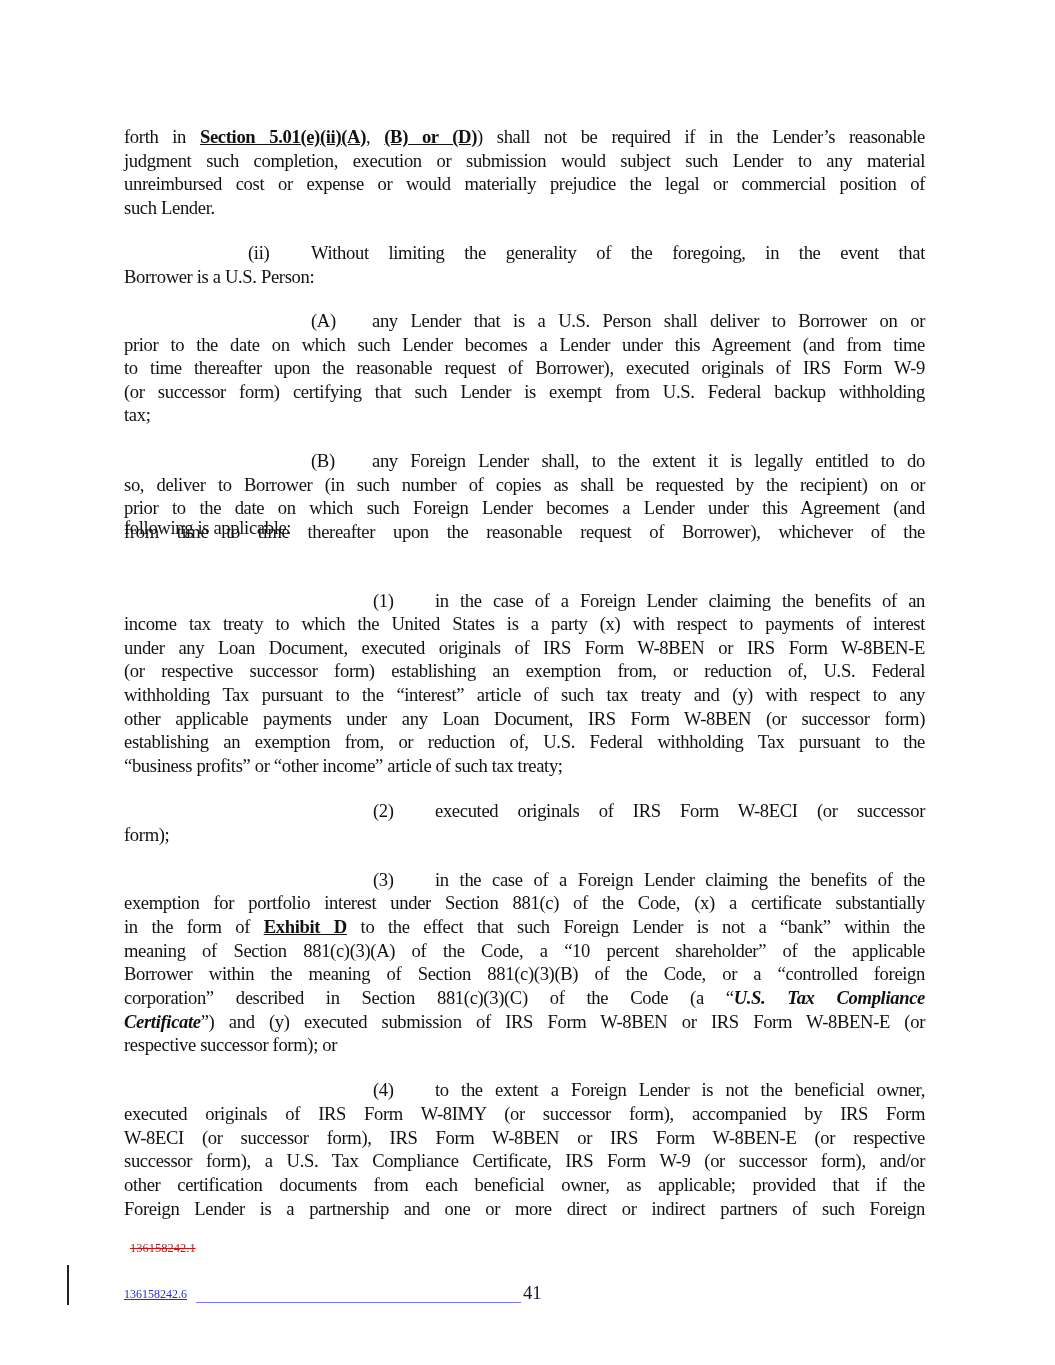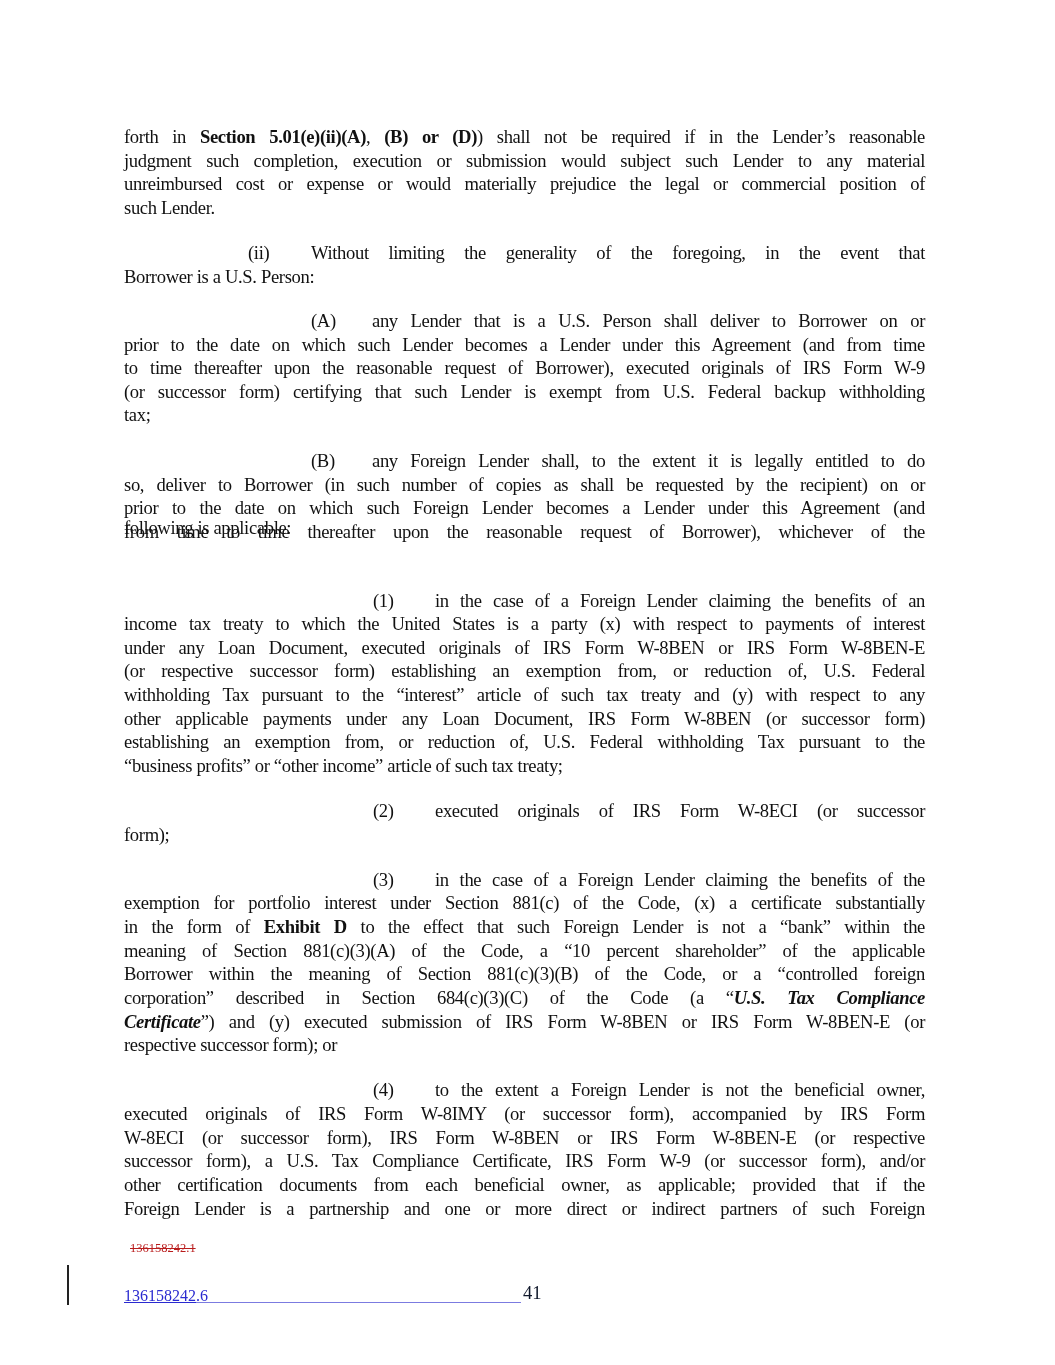--- a/index.html
+++ b/index.html
@@ -2,25 +2,25 @@
 <html><head>
 <meta charset="utf-8">
 <style>
   html, body { margin:0; padding:0; background:#ffffff; }
   body { width:1055px; height:1365px; position:relative; overflow:hidden;
          font-family:"Liberation Serif", serif; color:#111; }
   .line { position:absolute; left:124px; width:801px; height:24px; line-height:24px;
           font-size:18.6px; white-space:nowrap; text-align:justify; text-align-last:justify;
           letter-spacing:-0.35px; }
   .line.last { text-align-last:left; }
-  b { font-weight:bold; }
+  b { font-weight:bold;text-decoration:underline; }
   .bi { font-weight:bold; font-style:italic; }
   .footer-old { position:absolute; left:124px; top:1241px; font-size:12.5px; color:#b91c1c;
                 text-decoration:line-through;margin-left:6px; }
-  .footer-new { position:absolute; left:124px; top:1287px; font-size:16px; color:#2a2ad0;
+  .footer-new { position:absolute; left:124px; top:1287px; font-size:12px; color:#2a2ad0;
                 text-decoration:underline; }
   .footer-rule { position:absolute; left:196px; top:1302px; width:325px; height:1px; background:#7b7be0; }
   .page-num { position:absolute; left:523px; top:1282px; font-size:18.6px; color:#0f172a; }
   .change-bar { position:absolute; left:67px; top:1265px; width:2px; height:40px; background:#222; }
 </style>
 </head>
 <body>
 
 <div>
 
@@ -60,21 +60,21 @@
   <div class="line last" style="top:799px; left:373px; width:60px">(2)</div>
   <div class="line" style="top:799px; left:435px; width:490px">executed originals of IRS Form W-8ECI (or successor</div>
   <div class="line last" style="top:823px">form);</div>
 
   <div class="line last" style="top:868px; left:373px; width:60px">(3)</div>
   <div class="line" style="top:868px; left:435px; width:490px">in the case of a Foreign Lender claiming the benefits of the</div>
   <div class="line" style="top:891px">exemption for portfolio interest under Section 881(c) of the Code, (x) a certificate substantially</div>
   <div class="line" style="top:915px"><span>in the form of </span><b>Exhibit D</b><span> to the effect that such Foreign Lender is not a “bank” within the</span></div>
   <div class="line" style="top:939px">meaning of Section 881(c)(3)(A) of the Code, a “10 percent shareholder” of the applicable</div>
   <div class="line" style="top:962px">Borrower within the meaning of Section 881(c)(3)(B) of the Code, or a “controlled foreign</div>
-  <div class="line" style="top:986px"><span>corporation” described in Section 684(c)(3)(C) of the Code (a “</span><span class="bi">U.S. Tax Compliance</span></div>
+  <div class="line" style="top:986px"><span>corporation” described in Section 881(c)(3)(C) of the Code (a “</span><span class="bi">U.S. Tax Compliance</span></div>
   <div class="line" style="top:1010px"><span class="bi">Certificate</span><span>”) and (y) executed submission of IRS Form W-8BEN or IRS Form W-8BEN-E (or</span></div>
   <div class="line last" style="top:1033px">respective successor form); or</div>
 
   <div class="line last" style="top:1078px; left:373px; width:60px">(4)</div>
   <div class="line" style="top:1078px; left:435px; width:490px">to the extent a Foreign Lender is not the beneficial owner,</div>
   <div class="line" style="top:1102px">executed originals of IRS Form W-8IMY (or successor form), accompanied by IRS Form</div>
   <div class="line" style="top:1126px">W-8ECI (or successor form), IRS Form W-8BEN or IRS Form W-8BEN-E (or respective</div>
   <div class="line" style="top:1149px">successor form), a U.S. Tax Compliance Certificate, IRS Form W-9 (or successor form), and/or</div>
   <div class="line" style="top:1173px">other certification documents from each beneficial owner, as applicable; provided that if the</div>
   <div class="line" style="top:1197px">Foreign Lender is a partnership and one or more direct or indirect partners of such Foreign</div>

